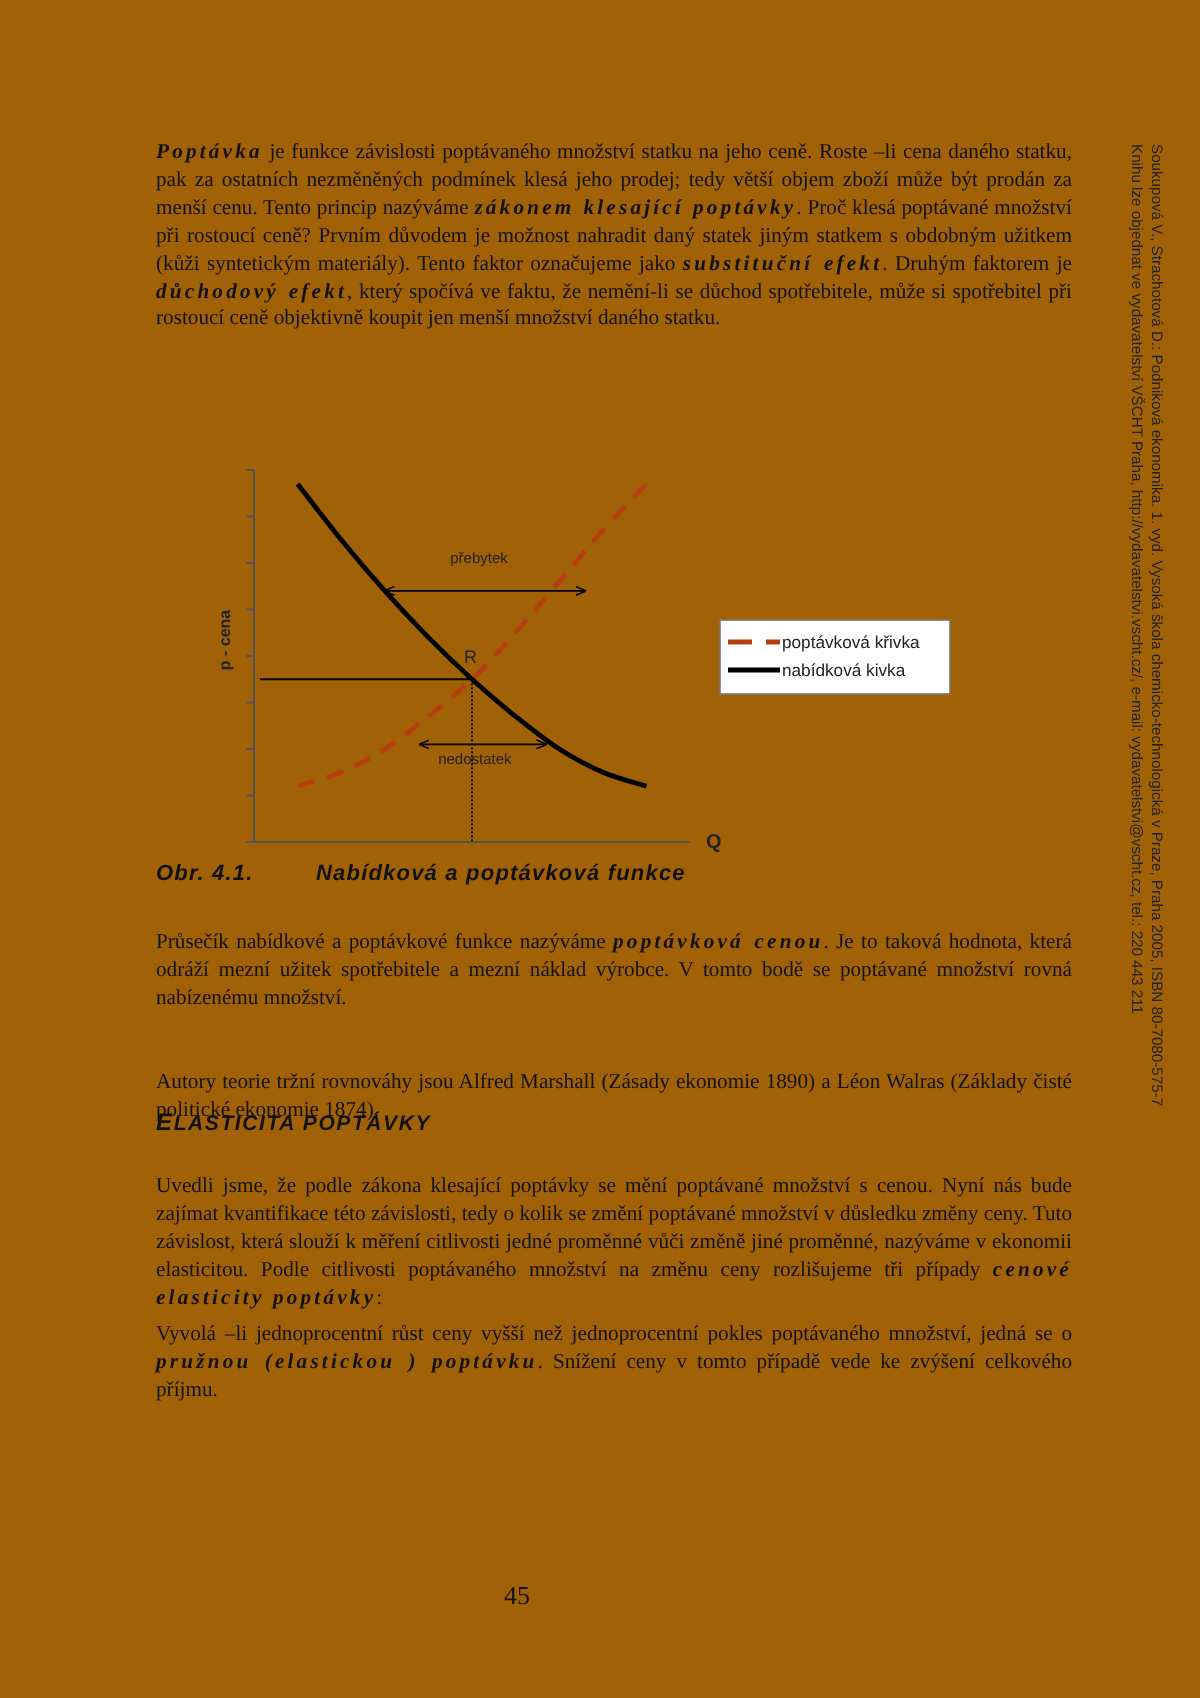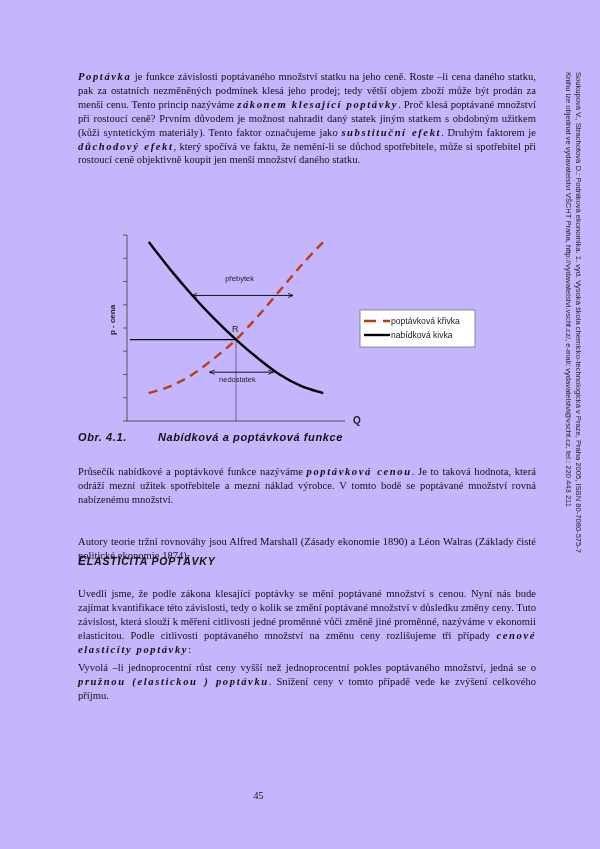--- a/index.html
+++ b/index.html
@@ -1,31 +1,31 @@
 <!DOCTYPE html>
 <html><head>
 <meta charset="utf-8">
 <style>
   html, body { margin: 0; padding: 0; background: #ffffff; }
   body { width: 600px; height: 849px; position: relative; overflow: hidden;
          font-family: "Liberation Serif", serif; color: #111; }
-  .page { position: absolute; left: 0; top: 0; width: 600px; height: 849px; background: #c4b5fd; }
+  .page { position: absolute; left: 0; top: 0; width: 600px; height: 849px; background: #a16207; }
   .para { position: absolute; left: 78px; width: 458px; font-size: 10.6px; line-height: 13.9px;
           text-align: justify; margin: 0; }
   .em { font-weight: bold; font-style: italic; letter-spacing: 1.6px; }
   .sidebar { position: absolute; left: 553px; top: 72px; width: 460px; transform-origin: 0 0;
              transform: rotate(90deg) translate(0, -30px); font-family: "Liberation Sans", sans-serif;
              font-size: 7.6px; line-height: 10px; color: #222; white-space: nowrap; }
   .caption { position: absolute; left: 78px; top: 431px; font-family: "Liberation Sans", sans-serif;
              font-size: 11px; font-weight: bold; font-style: italic; letter-spacing: 0.6px; }
   .caption .num { display: inline-block; width: 80px; }
   .heading { position: absolute; left: 78px; top: 554px; font-family: "Liberation Sans", sans-serif;
              font-size: 10.5px; font-weight: bold; font-style: italic; letter-spacing: 0.8px; }
   .heading .big { font-size: 12px; }
-  .pageno { position: absolute; left: 0; width: 517px; top: 790px; text-align: center; font-size: 10px; }
+  .pageno { position: absolute; left: 0; width: 517px; top: 790px; text-align: center; font-size: 13px; }
   svg { position: absolute; left: 0; top: 0; }
   .chart-text { font-family: "Liberation Sans", sans-serif; fill: #222; }
 </style>
 </head>
 <body>
 
 <div class="page">
 
   <p class="para" style="top:70px;">
     <span class="em">Poptávka</span><span> je funkce závislosti poptávaného množství  statku na jeho ceně.  Roste –li cena daného statku, pak za ostatních nezměněných podmínek klesá jeho prodej; tedy větší objem zboží může být prodán za menší cenu. Tento princip nazýváme </span><span class="em">zákonem klesající poptávky</span><span>.  Proč klesá poptávané množství při rostoucí ceně?  Prvním důvodem je možnost nahradit daný statek jiným statkem s obdobným užitkem (kůži syntetickým materiály). Tento faktor označujeme jako </span><span class="em">substituční efekt</span><span>. Druhým faktorem je </span><span class="em">důchodový efekt</span><span>, který spočívá ve faktu, že nemění-li se důchod spotřebitele, může si spotřebitel při rostoucí ceně objektivně koupit jen menší množství daného statku.</span>

